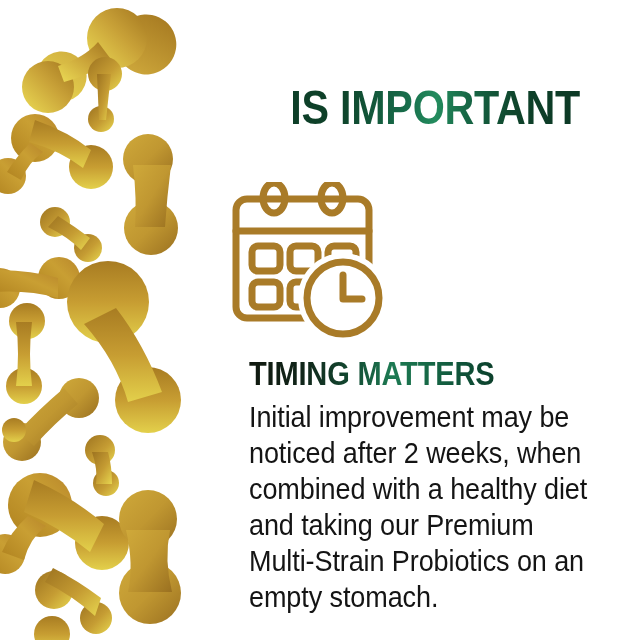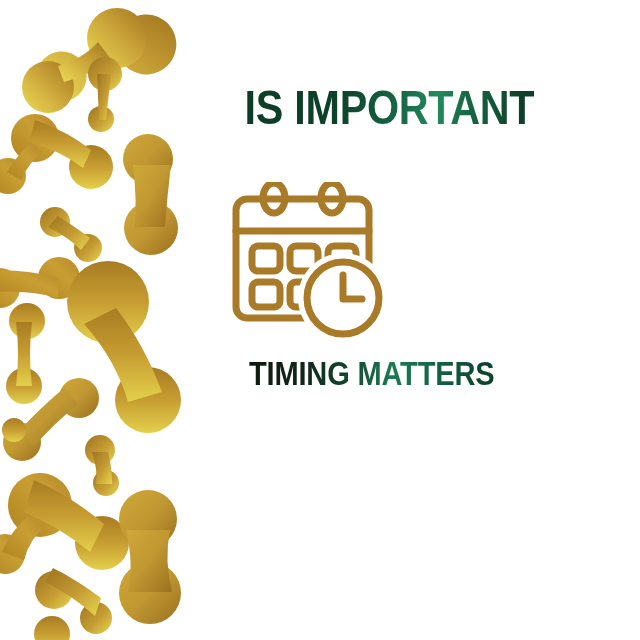--- a/index.html
+++ b/index.html
@@ -43,21 +43,21 @@
     width: 450px;
     height: 640px;
   }
 
   
   #headline-block {
     position: absolute;
     left: 0;
     top: 22px;
     width: 390px;
-    text-align: left;
+    text-align: right;
   }
 
   .headline-main {
     display: block;
     font-family: "Liberation Sans Narrow", "Liberation Sans", sans-serif;
     font-weight: bold;
     font-size: 62px;
     line-height: 0.96;
     letter-spacing: -0.5px;
     transform: scaleX(0.86);
@@ -315,15 +315,23 @@
 
         <g stroke="#a97b28" fill="none" stroke-width="7" stroke-linecap="round" stroke-linejoin="round">
           <circle cx="113" cy="116" r="36"></circle>
           <path d="M113 93 v24 h19"></path>
         </g>
       </svg>
     </div>
 
     <div id="section-heading">TIMING MATTERS</div>
 
+    <div id="body-paragraph">
+      <span class="pline">Initial improvement may be</span>
+      <span class="pline">noticed after 2 weeks, when</span>
+      <span class="pline">combined with a healthy diet</span>
+      <span class="pline">and taking our Premium</span>
+      <span class="pline">Multi-Strain Probiotics on an</span>
+      <span class="pline">empty stomach.</span>
+    </div>
 
   </div>
 </div>
 
 </body></html>

